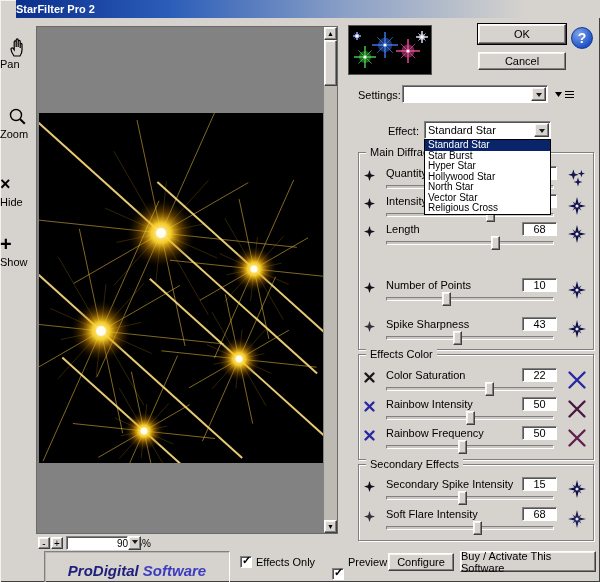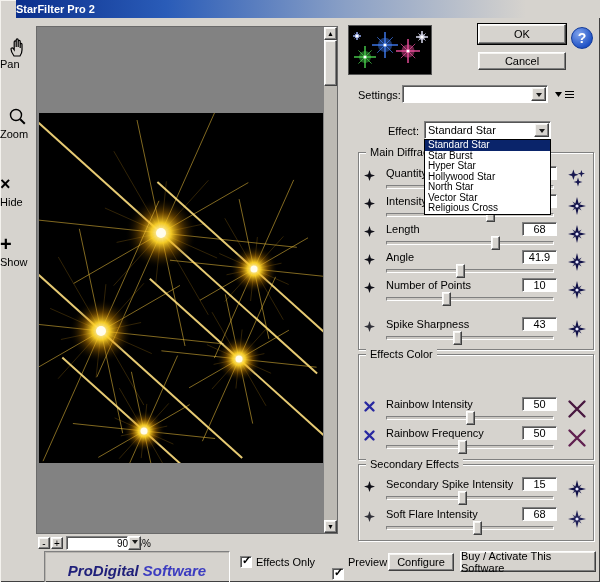--- a/index.html
+++ b/index.html
@@ -323,40 +323,20 @@
         <span class="abs" style="right:6px;top:2px;">
           <svg width="20" height="20">
             <path d="M10 1L11.8 8.2L19 10L11.8 11.8L10 19L8.2 11.8L1 10L8.2 8.2Z" fill="#101048"></path>
             <g transform="rotate(45 10 10)">
               <path d="M10 3.5200000000000005L11.1664 8.8336L16.48 10L11.1664 11.1664L10 16.48L8.8336 11.1664L3.5200000000000005 10L8.8336 8.8336Z" fill="#101048" opacity="0.85"></path>
             </g>
             <circle cx="10" cy="10" r="1.6" fill="#e8e8ff"></circle>
           </svg>
         </span>
       </div>
-      <div class="srow" style="top: 97px;">
-        <span class="abs" style="left:4px;top:3px;">
-          <svg width="13" height="13">
-            <path d="M6.5 1L7.875 5.125L12 6.5L7.875 7.875L6.5 12L5.125 7.875L1 6.5L5.125 5.125Z" fill="#101018"></path>
-          </svg>
-        </span>
-        <span class="abs" style="left:27px;top:1px;">Angle</span>
-        <input class="abs sunk val" style="left: 163px; top: 0px; width: 35px; height: 14px;" value="41.9">
-        <span class="abs track" style="left:27px;top:19px;width:168px;"></span>
-        <span class="abs thumb" style="left:96.96px;top:14px;"></span>
-        <span class="abs" style="right:6px;top:2px;">
-          <svg width="20" height="20">
-            <path d="M10 1L11.8 8.2L19 10L11.8 11.8L10 19L8.2 11.8L1 10L8.2 8.2Z" fill="#101048"></path>
-            <g transform="rotate(45 10 10)">
-              <path d="M10 3.5200000000000005L11.1664 8.8336L16.48 10L11.1664 11.1664L10 16.48L8.8336 11.1664L3.5200000000000005 10L8.8336 8.8336Z" fill="#101048" opacity="0.85"></path>
-            </g>
-            <circle cx="10" cy="10" r="1.6" fill="#e8e8ff"></circle>
-          </svg>
-        </span>
-      </div>
       <div class="srow" style="top: 125px;">
         <span class="abs" style="left:4px;top:3px;">
           <svg width="13" height="13">
             <path d="M6.5 1L7.875 5.125L12 6.5L7.875 7.875L6.5 12L5.125 7.875L1 6.5L5.125 5.125Z" fill="#101018"></path>
           </svg>
         </span>
         <span class="abs" style="left:27px;top:1px;">Number of Points</span>
         <input class="abs sunk val" style="left: 163px; top: 0px; width: 35px; height: 14px;" value="10">
         <span class="abs track" style="left:27px;top:19px;width:168px;"></span>
         <span class="abs thumb" style="left:82.65px;top:14px;"></span>
@@ -386,20 +366,36 @@
             <g transform="rotate(45 10 10)">
               <path d="M10 3.5200000000000005L11.1664 8.8336L16.48 10L11.1664 11.1664L10 16.48L8.8336 11.1664L3.5200000000000005 10L8.8336 8.8336Z" fill="#101048" opacity="0.85"></path>
             </g>
             <circle cx="10" cy="10" r="1.6" fill="#e8e8ff"></circle>
           </svg>
         </span>
       </div>
     </div>
   <div class="abs group" id="group1" style="top: 354px; height: 106px;">
       <span class="gtitle">Effects Color</span>
+      <div class="srow" style="top: 13px;">
+        <span class="abs" style="left:4px;top:3px;">
+          <svg width="13" height="13">
+            <path d="M2.5 2.5 L10.5 10.5 M10.5 2.5 L2.5 10.5" stroke="#181818" stroke-width="2.4" stroke-linecap="round"></path>
+          </svg>
+        </span>
+        <span class="abs" style="left:27px;top:1px;">Color Saturation</span>
+        <input class="abs sunk val" style="left: 163px; top: 0px; width: 35px; height: 14px;" value="22">
+        <span class="abs track" style="left:27px;top:19px;width:168px;"></span>
+        <span class="abs thumb" style="left:125.58px;top:14px;"></span>
+        <span class="abs" style="right:6px;top:2px;">
+          <svg width="20" height="20">
+            <path d="M2.5 2.5 L17.5 17.5 M17.5 2.5 L2.5 17.5" stroke="#2828a0" stroke-width="2.4" stroke-linecap="round"></path>
+          </svg>
+        </span>
+      </div>
       <div class="srow" style="top: 42px; padding-left: 29px;">
         <span class="abs" style="left:4px;top:3px;">
           <svg width="13" height="13">
             <path d="M2.5 2.5 L10.5 10.5 M10.5 2.5 L2.5 10.5" stroke="#2828a0" stroke-width="2.4" stroke-linecap="round"></path>
           </svg>
         </span>
         <span class="abs" style="left:27px;top:1px;">Rainbow Intensity</span>
         <input class="abs sunk val" style="left: 163px; top: 0px; width: 35px; height: 14px;" value="50">
         <span class="abs track" style="left:27px;top:19px;width:168px;"></span>
         <span class="abs thumb" style="left:106.5px;top:14px;"></span>

